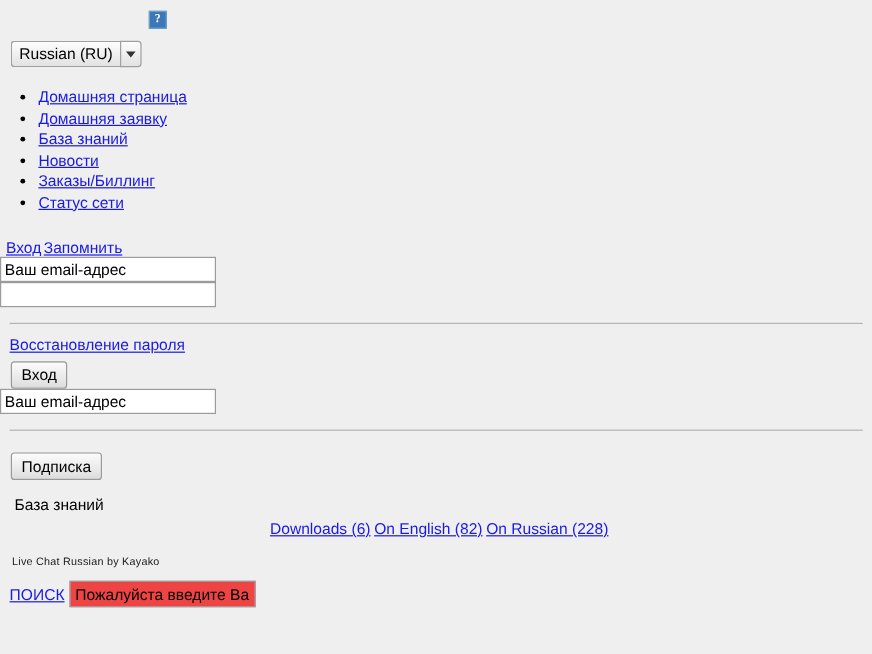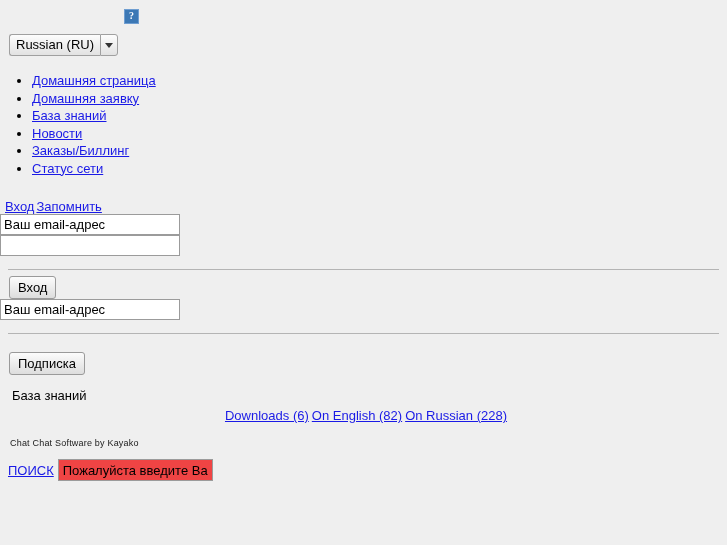--- a/index.html
+++ b/index.html
@@ -250,38 +250,41 @@
     <a href="#">Вход</a><a href="#">Запомнить</a>
   </div>
 
   <input class="txt field-1" type="text" value="Ваш email-адрес" style="">
 
   <input class="txt field-2" type="password" placeholder="" style="">
 
 
   <hr class="sep">
 
+  <div class="recover-row">
+    <a href="#">Восстановление пароля</a>
+  </div>
 
   <div class="btn-login-row">
     <button class="btn" type="button">Вход</button>
   </div>
 
   <input class="txt field-3" type="text" value="Ваш email-адрес" style="">
 
   <hr class="sep">
 
   <div class="btn-submit-row">
     <button class="btn" type="button">Подписка</button>
   </div>
 
   <div class="kb-title">База знаний</div>
 
   <div class="kb-links">
     <a href="#">Downloads (6)</a><a href="#">On English (82)</a><a href="#">On Russian (228)</a>
   </div>
 
-  <div class="kayako">Chat Chat Software by Kayako</div>
+  <div class="kayako">Live Chat Russian by Kayako</div>
 
   <div class="search-row">
     <a href="#">ПОИСК</a><input class="search-input" type="text" value="Пожалуйста введите Ва" style="">
   </div>
 
 </div>
 
 </body></html>

